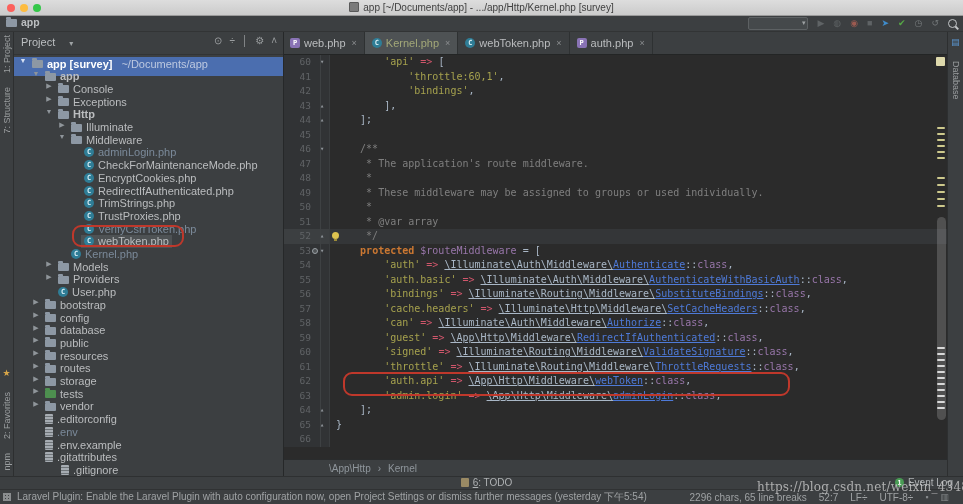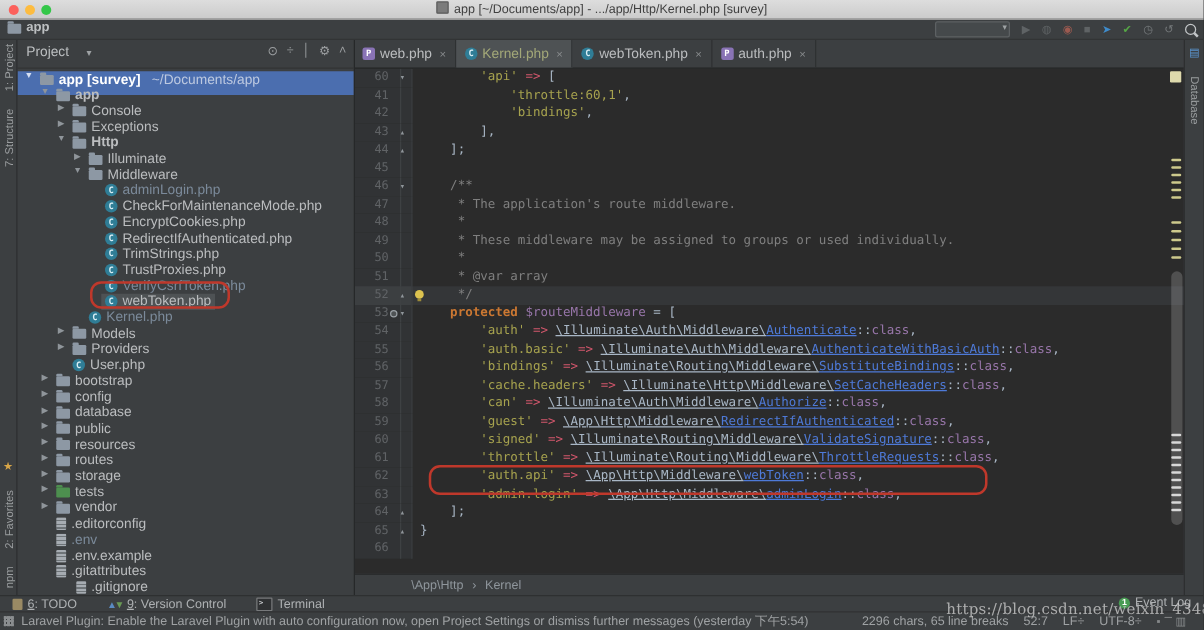--- a/index.html
+++ b/index.html
@@ -87,21 +87,21 @@
   .seg-c{color:#4e7ad8;text-decoration:underline;text-underline-offset:1px;}
   .crumbs{position:absolute;left:0;right:0;bottom:0;height:17px;background:#3c3f41;border-top:1px solid #2a2c2d;
           display:flex;align-items:center;gap:7px;font-size:10px;color:#8f969c;padding-left:46px;}
   
   .scroll-col{position:absolute;right:0;top:24px;width:14px;bottom:17px;}
   .an-square{position:absolute;right:3px;top:2px;width:9px;height:9px;background:#ded9ac;border-radius:1px;}
   .tick{position:absolute;right:3px;width:8px;height:2px;border-radius:1px;}
   .thumb{position:absolute;right:2px;width:9px;background:rgba(190,190,190,0.25);border-radius:5px;}
   
   .bottombar{position:absolute;left:0;right:0;bottom:14px;height:13px;background:#3c3f41;border-top:1px solid #2e3031;
-             display:flex;align-items:center;gap:24px;padding-left:10px;font-size:10px;color:#aeb1b3;z-index:4;}
+             display:flex;align-items:center;gap:24px;padding-left:10px;font-size:10px;color:#aeb1b3;z-index:4;flex-direction:column;}
   .bb-item{display:flex;align-items:center;gap:4px;}
   .bb-item u{text-decoration:underline;}
   .ic-todo{width:8px;height:9px;background:#9a8a64;border-radius:1px;}
   .ic-vc{font-size:8px;letter-spacing:-2px;}
   .ic-vc .up{color:#5a8ac2;} .ic-vc .dn{color:#6a9a55;}
   .ic-term{width:10px;height:9px;background:#2f3133;border:1px solid #77797b;border-radius:1px;
            font:bold 6px/8px "DejaVu Sans Mono",monospace;color:#cfd2d4;text-align:left;padding-left:1px;}
   .eventlog{position:absolute;right:10px;top:0;display:flex;align-items:center;gap:4px;font-size:10px;color:#aeb1b3;}
   .badge{width:9px;height:9px;border-radius:50%;background:#499c54;color:#fff;font:bold 7px/9px "Liberation Sans",sans-serif;text-align:center;}
   .statusbar{position:absolute;left:0;right:0;bottom:0;height:14px;background:#3c3f41;border-top:1px solid #303233;

